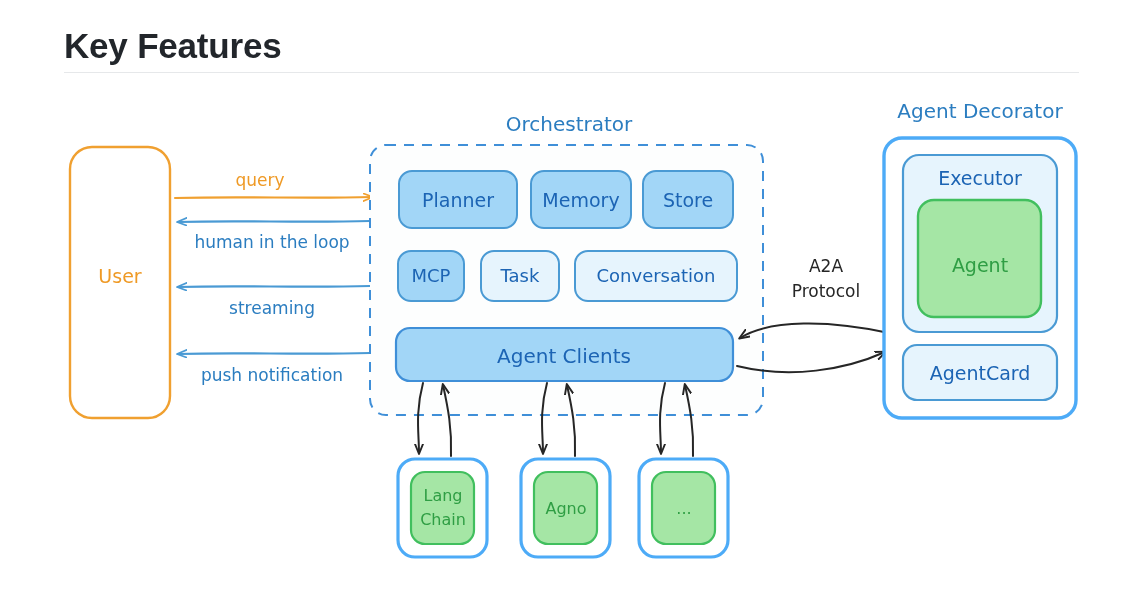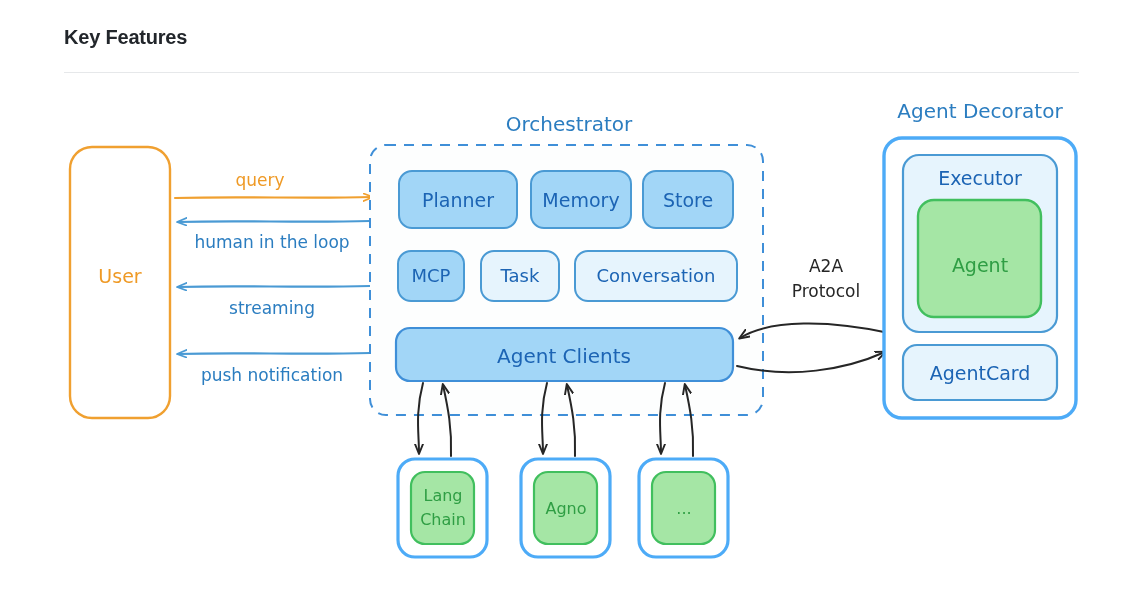--- a/index.html
+++ b/index.html
@@ -27,21 +27,21 @@
     top: 0;
     width: 1143px;
     height: 76px;
     box-sizing: border-box;
   }
   .page-title {
     position: absolute;
     left: 64px;
     top: 26px;
     font-family: "Liberation Sans", sans-serif;
-    font-size: 20px;
+    font-size: 35px;
     font-weight: bold;
     color: #22262b;
     letter-spacing: -0.2px;
     margin: 0;
   }
   .header-rule {
     position: absolute;
     left: 64px;
     top: 72px;
     width: 1015px;

